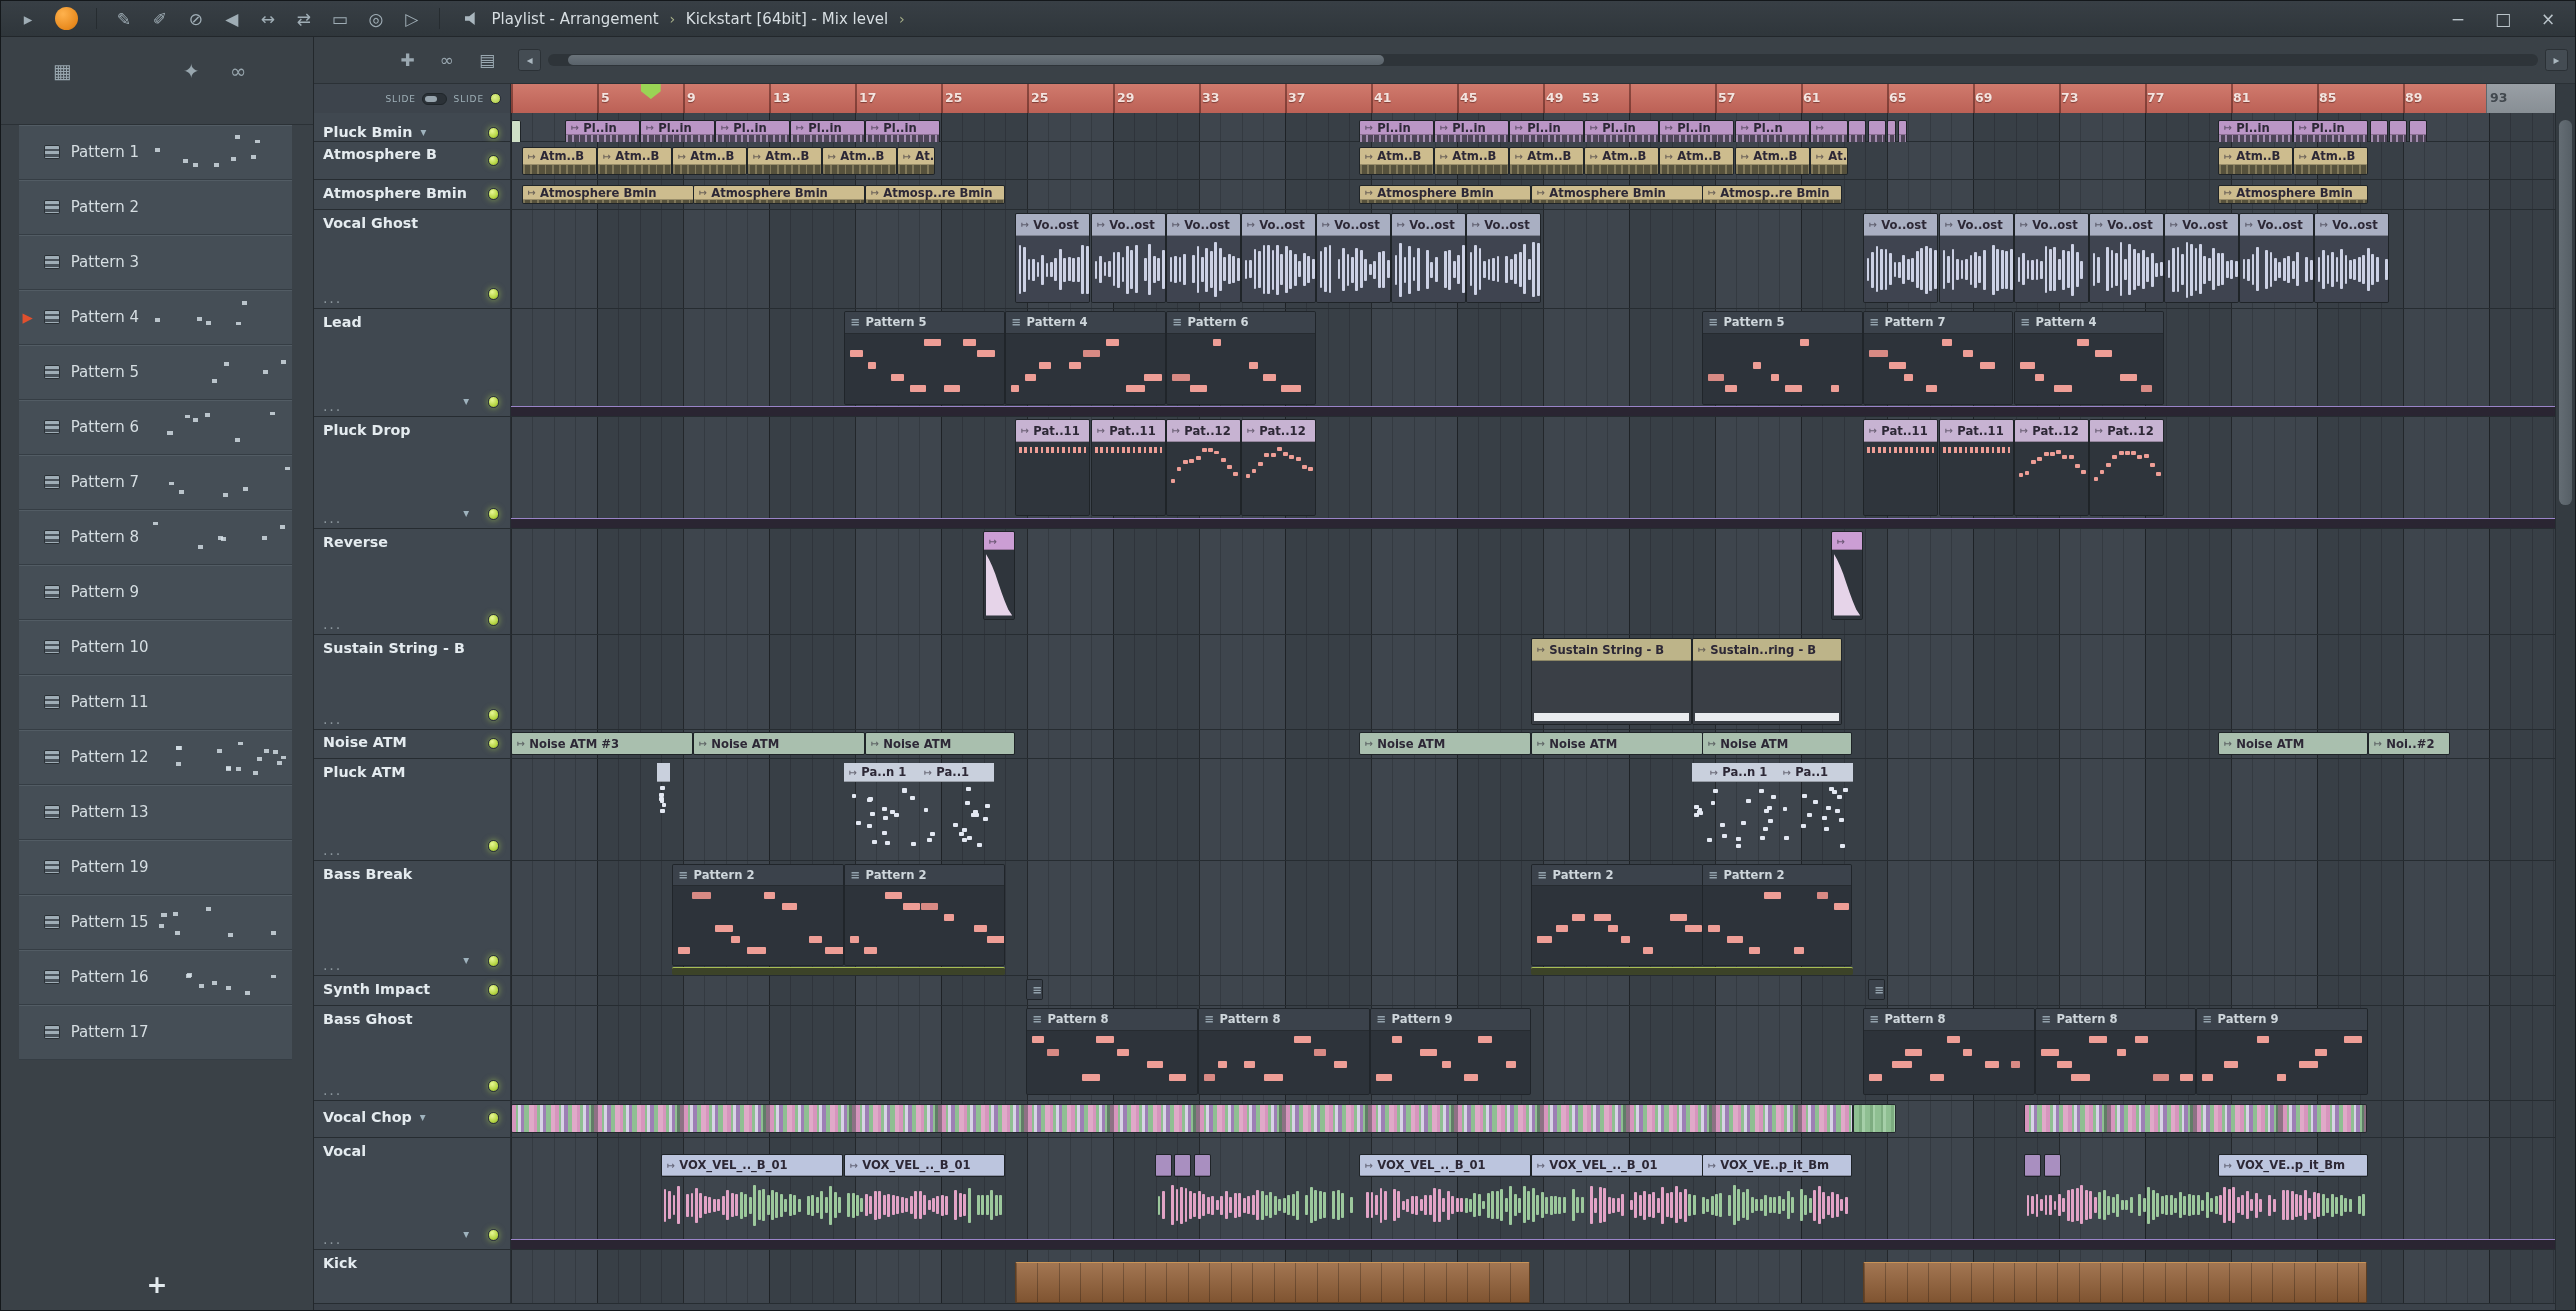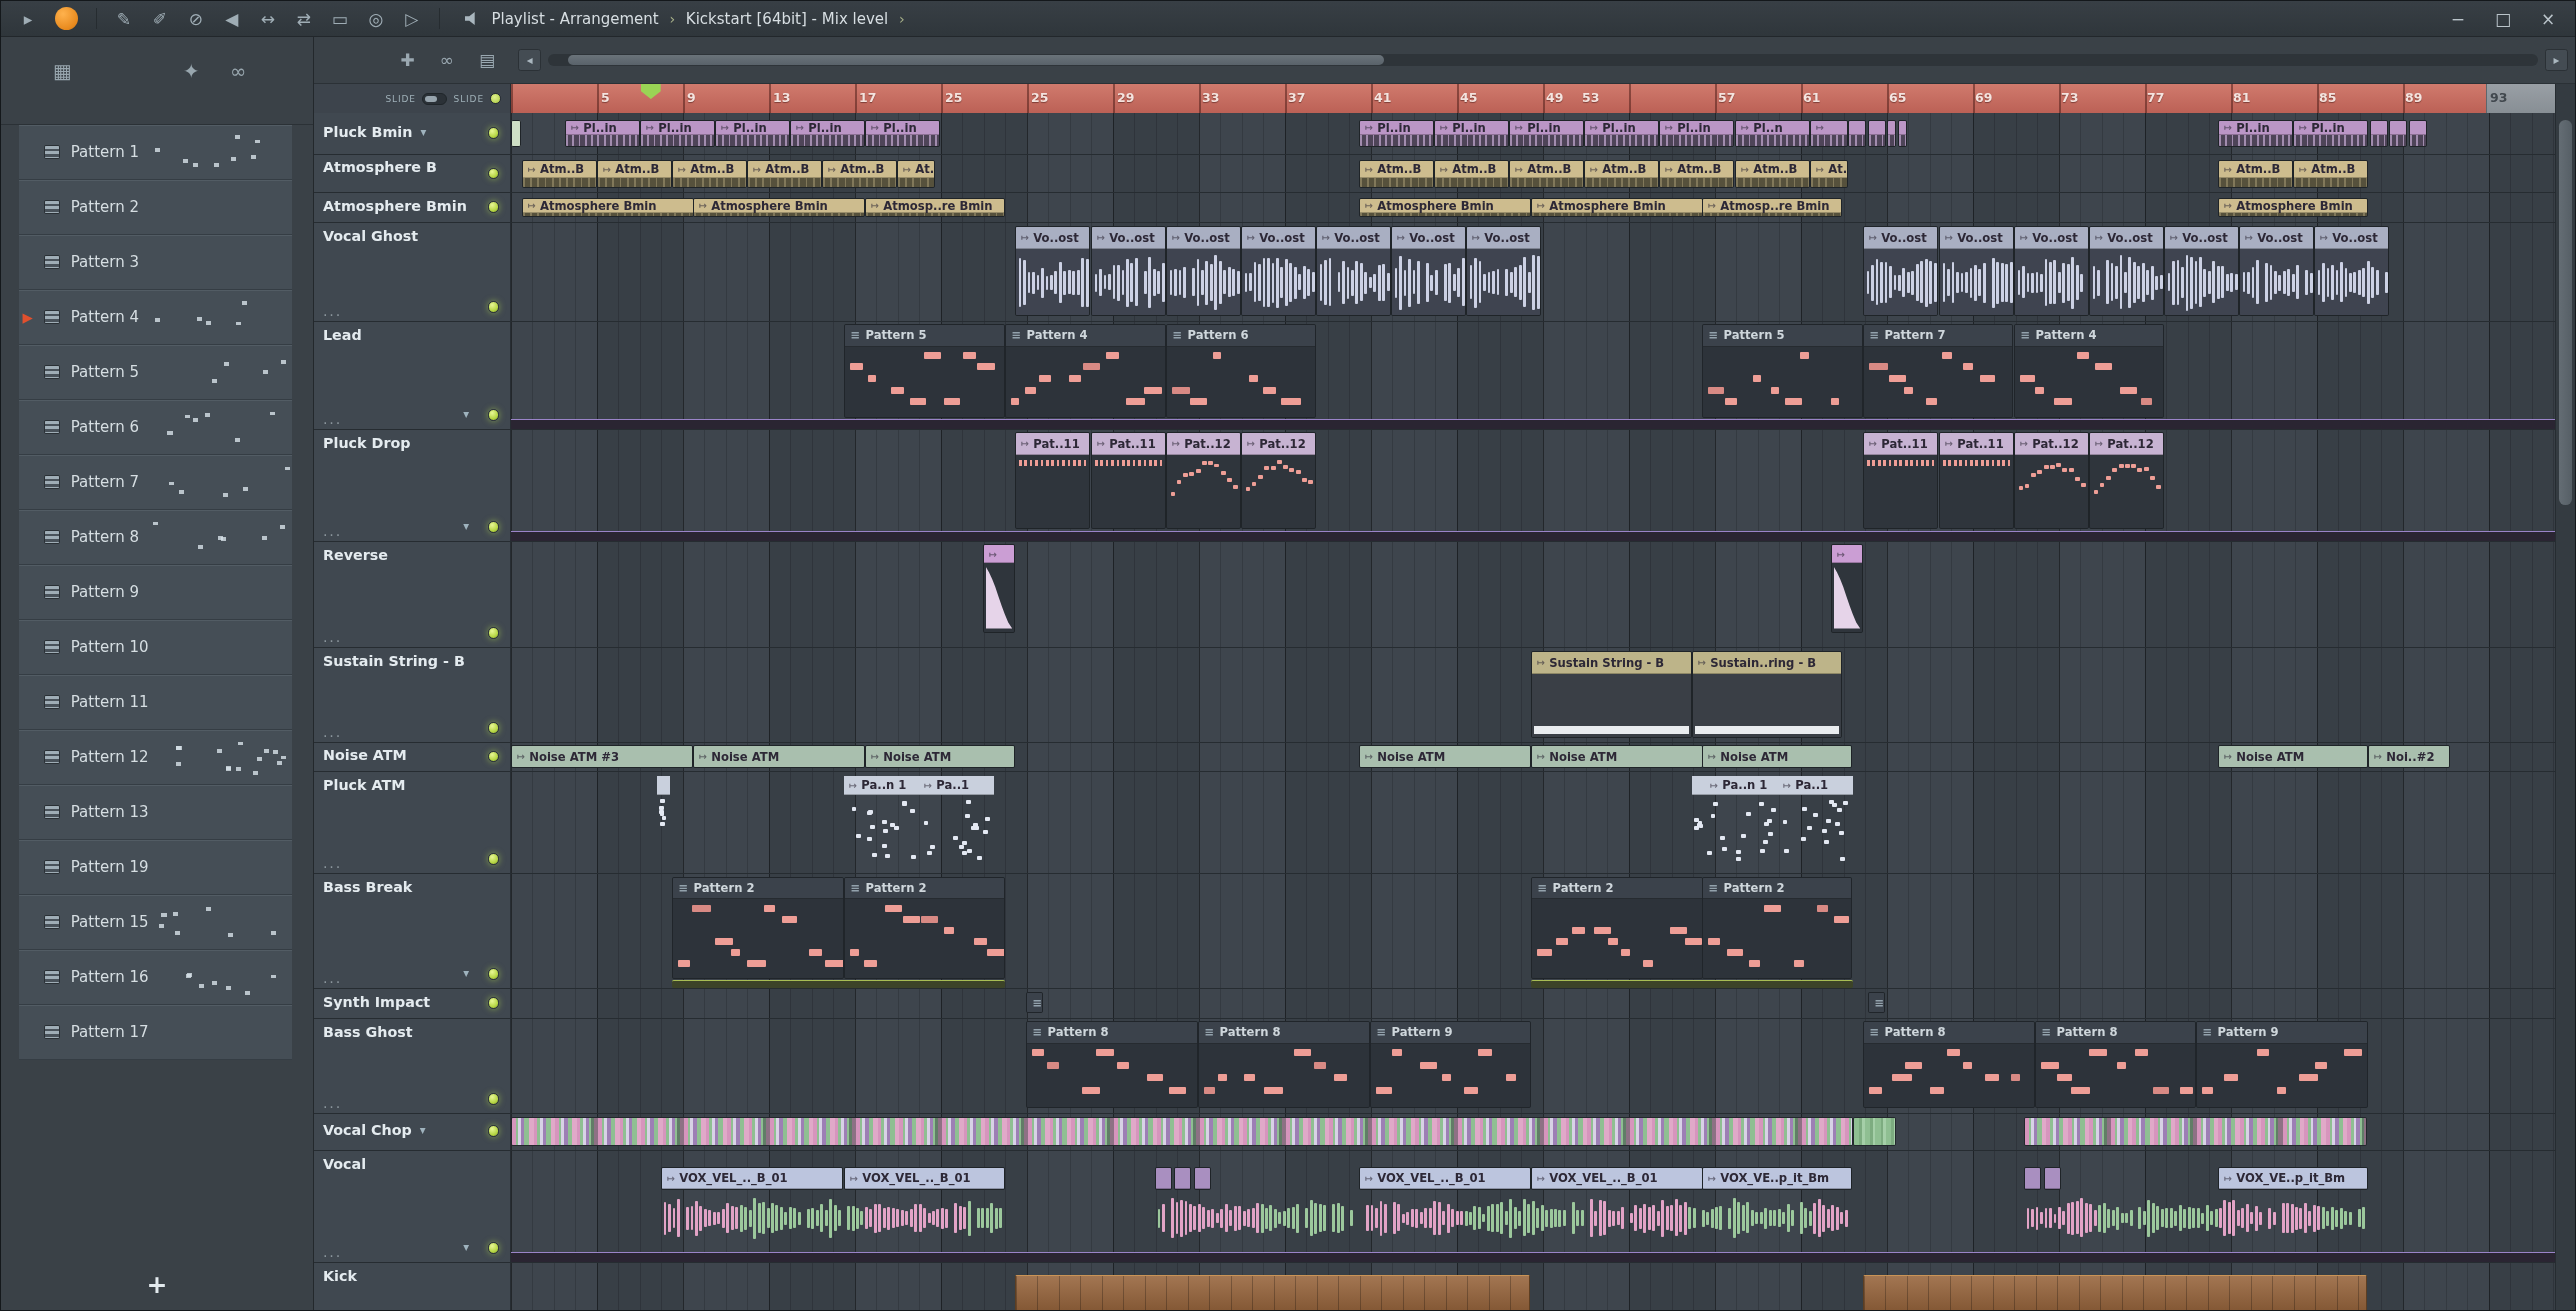--- a/index.html
+++ b/index.html
@@ -348,21 +348,21 @@
             <span class="ruler-num" style="left: 1636px;">77</span>
             <span class="ruler-num" style="left: 1722px;">81</span>
             <span class="ruler-num" style="left: 1808px;">85</span>
             <span class="ruler-num" style="left: 1894px;">89</span>
             <span class="ruler-num dark" style="left: 1979px;">93</span>
             <div class="playhead" style="left: 130px;"></div>
           </div>
       </div>
 
       <div class="tracks">
-          <div class="track-row" style="height: 42px;">
+          <div class="track-row" style="height: 29px;">
             <div class="track-head">
               <div class="th-name" style="top: 10.7px;">
                 <span>Pluck Bmin</span>
                 <span class="arr">▾</span>
               </div>
               <div class="led top" style="top: 14.3px;"></div>
             </div>
             <div class="track-lane">
               <div class="clip k-sliver" style="left: 0px; width: 9.7px; top: 7.2px; height: 27px; background: rgb(207, 224, 198);"></div>
               <div class="clip k-pluck" style="left: 54px; width: 75px; top: 7.2px; height: 27px;">

